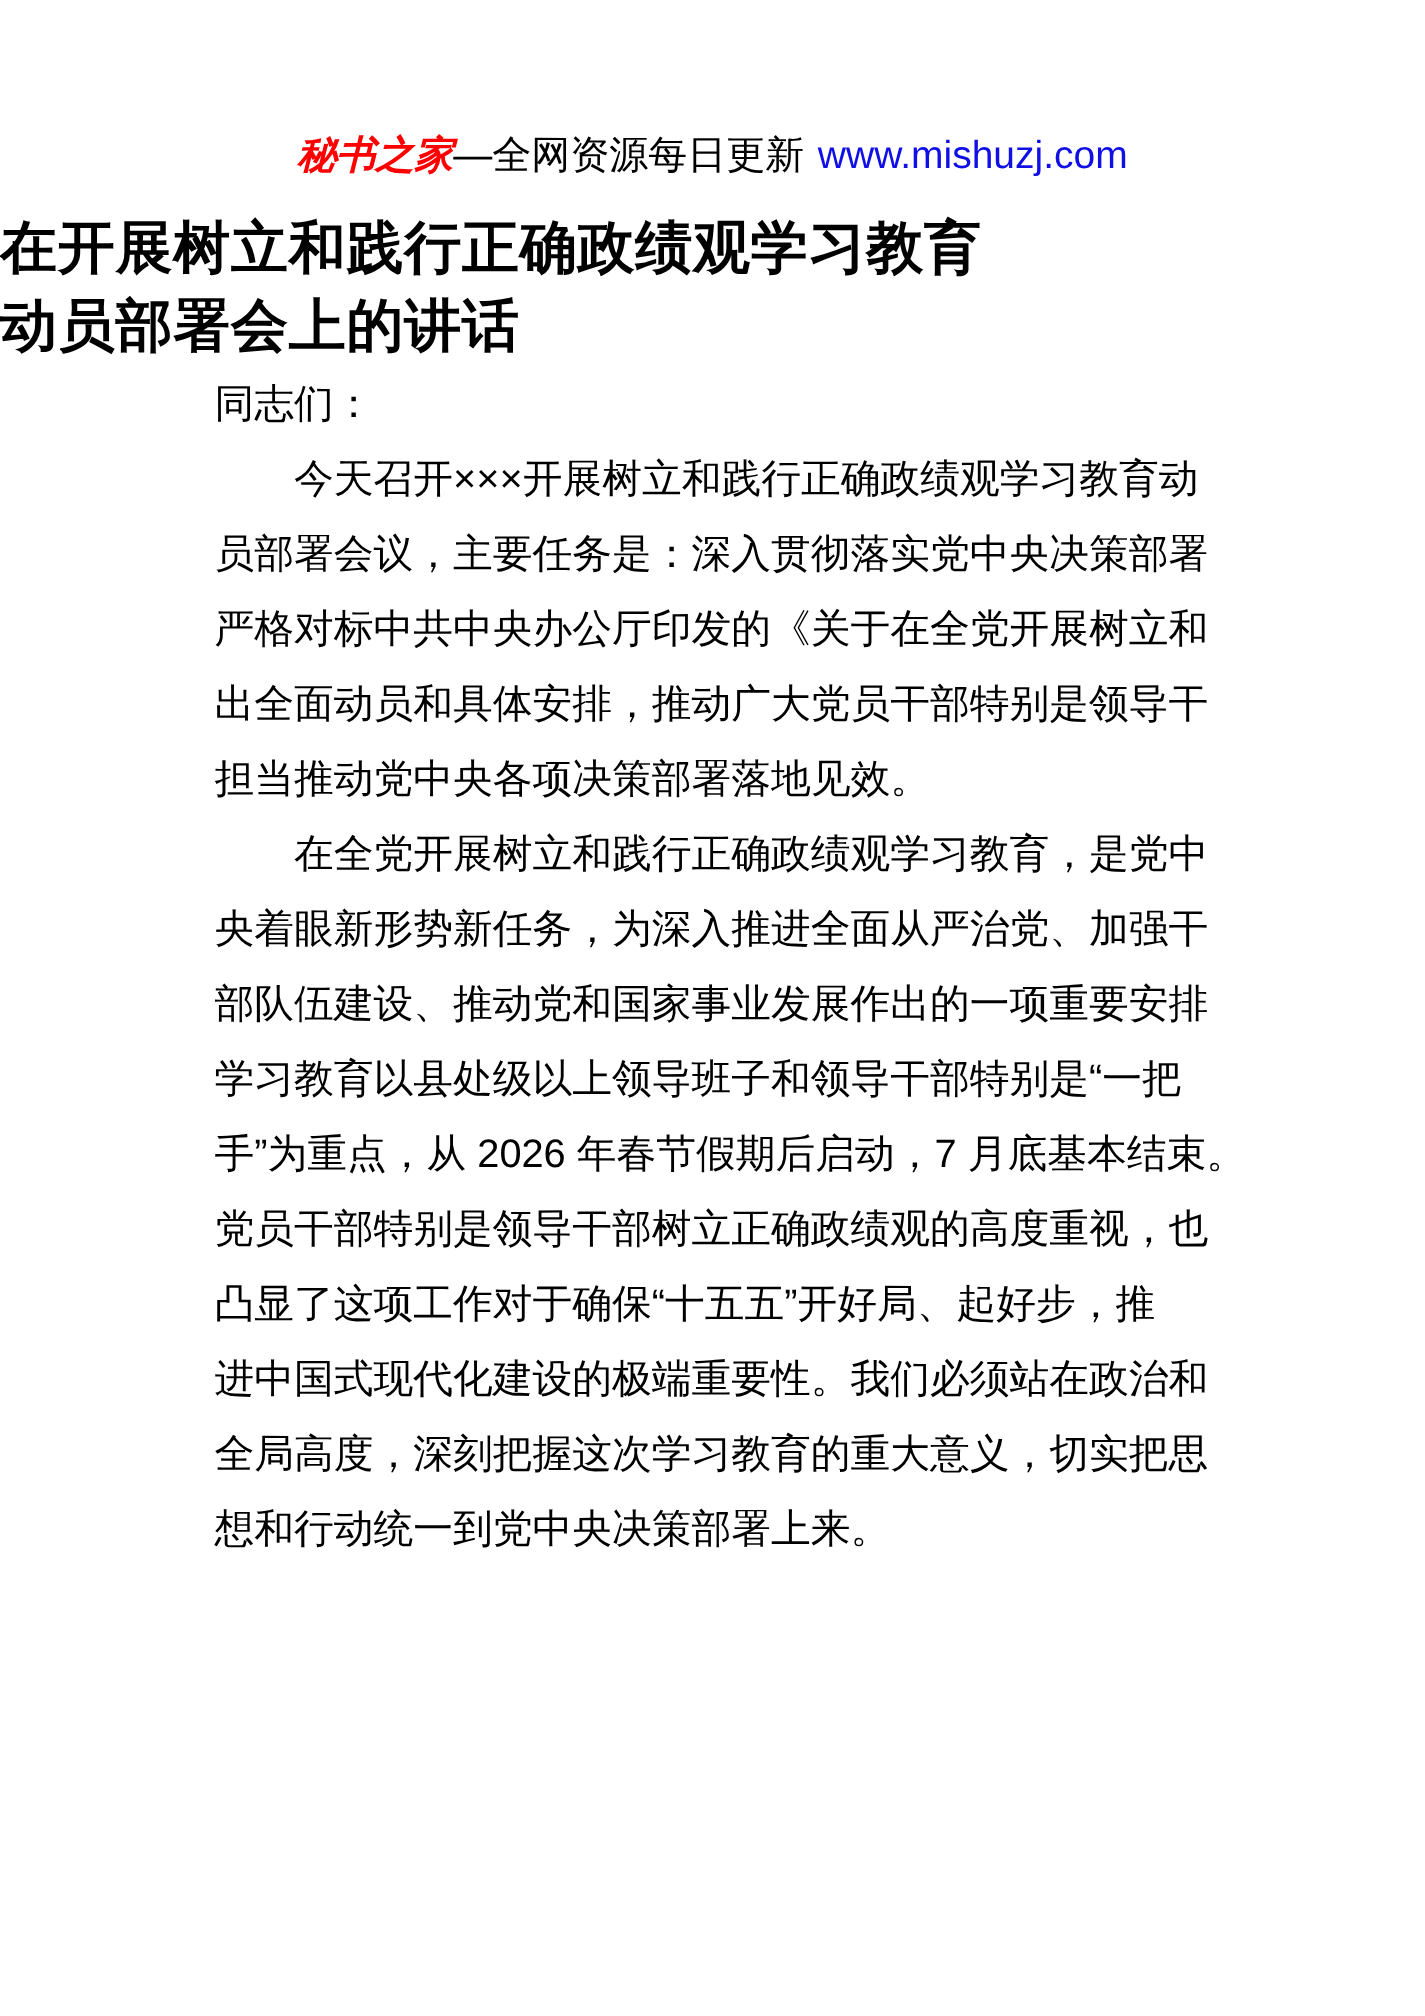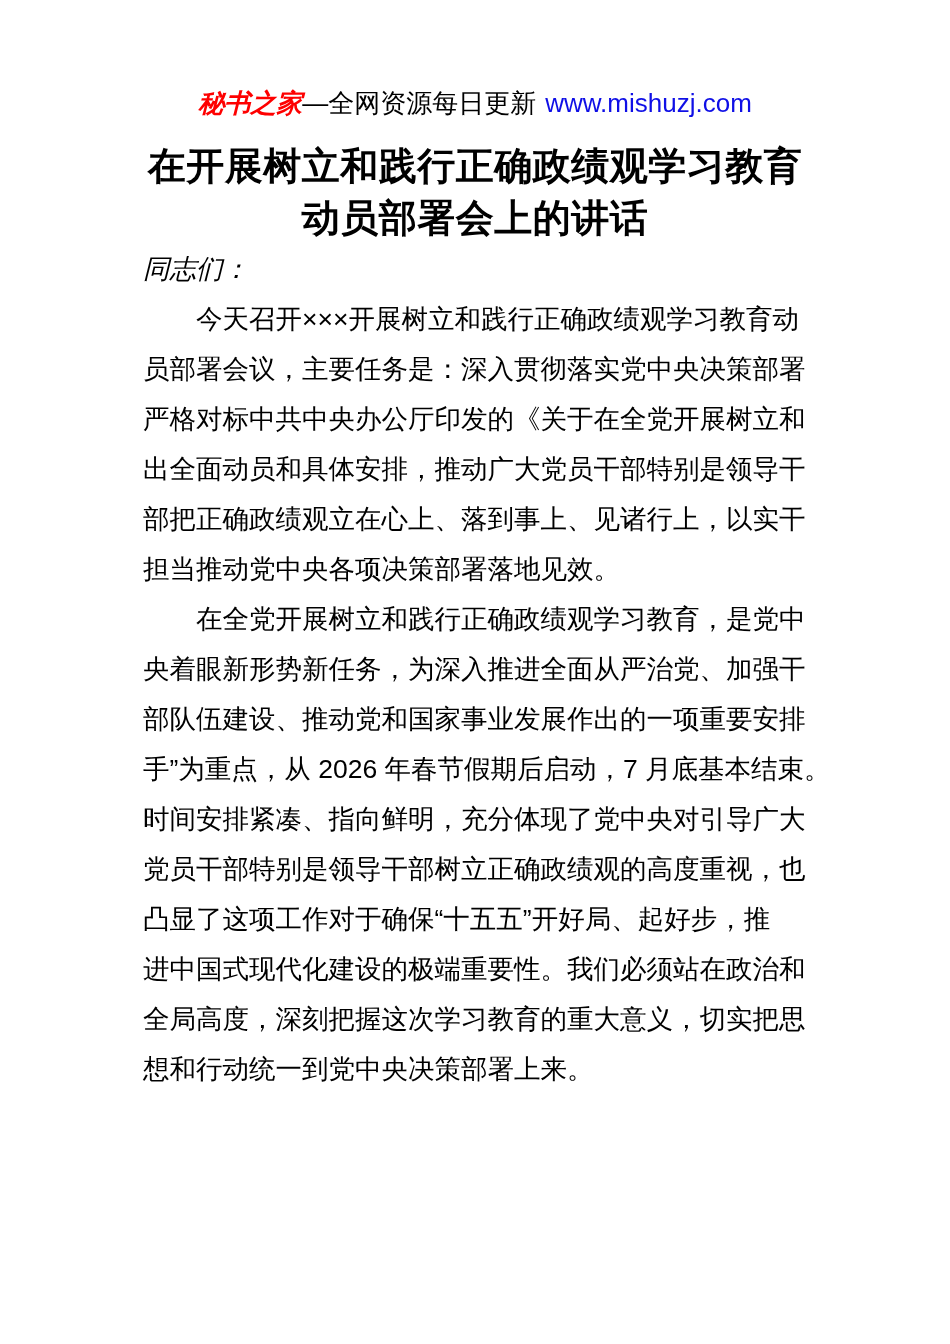--- a/index.html
+++ b/index.html
@@ -23,34 +23,33 @@
     text-align:center;
     font-size:26px;
     line-height:34px;
     white-space:nowrap;
   }
   .brand{color:var(--brand);font-weight:bold;font-style:italic;}
   .tagline{color:var(--text);}
   .url{color:var(--link);text-decoration:none;margin-left:9px;}
   .title{
     margin:20px 0 0 0;
-    text-align:center;
     font-size:38px;
     font-weight:bold;
     line-height:52px;
     letter-spacing:0.5px;
   }
   .title-line{display:block;}
   .doc-body{
     padding-left:143px;
     width:700px;
     font-size:26.5px;
     line-height:50px;
   }
-  .salutation{white-space:nowrap;font-style:italic;}
+  .salutation{white-space:nowrap;}
   .line{white-space:nowrap;}
   .paragraph .line.first{text-indent:2em;}
 </style>
 </head>
 <body>
 
 <div class="page">
 
   <div class="header">
     <span class="brand">秘书之家</span><span class="tagline">—全网资源每日更新</span><a class="url" href="#">www.mishuzj.com</a>
@@ -62,29 +61,28 @@
   </h1>
 
   <div class="doc-body">
     <div class="salutation">同志们：</div>
     <div>
         <div class="paragraph">
           <div class="line first">今天召开×××开展树立和践行正确政绩观学习教育动</div>
           <div class="line">员部署会议，主要任务是：深入贯彻落实党中央决策部署</div>
           <div class="line">严格对标中共中央办公厅印发的《关于在全党开展树立和</div>
           <div class="line">出全面动员和具体安排，推动广大党员干部特别是领导干</div>
-          <div class="line">部把正确政绩观立在心上、落到事上、见诸行上，以实干</div>
           <div class="line">担当推动党中央各项决策部署落地见效。</div>
         </div>
         <div class="paragraph">
           <div class="line first">在全党开展树立和践行正确政绩观学习教育，是党中</div>
           <div class="line">央着眼新形势新任务，为深入推进全面从严治党、加强干</div>
           <div class="line">部队伍建设、推动党和国家事业发展作出的一项重要安排</div>
+          <div class="line">学习教育以县处级以上领导班子和领导干部特别是“一把</div>
           <div class="line">手”为重点，从 2026 年春节假期后启动，7 月底基本结束。</div>
-          <div class="line">时间安排紧凑、指向鲜明，充分体现了党中央对引导广大</div>
           <div class="line">党员干部特别是领导干部树立正确政绩观的高度重视，也</div>
           <div class="line">凸显了这项工作对于确保“十五五”开好局、起好步，推</div>
           <div class="line">进中国式现代化建设的极端重要性。我们必须站在政治和</div>
           <div class="line">全局高度，深刻把握这次学习教育的重大意义，切实把思</div>
           <div class="line">想和行动统一到党中央决策部署上来。</div>
         </div>
       </div>
   </div>
 
 </div>

